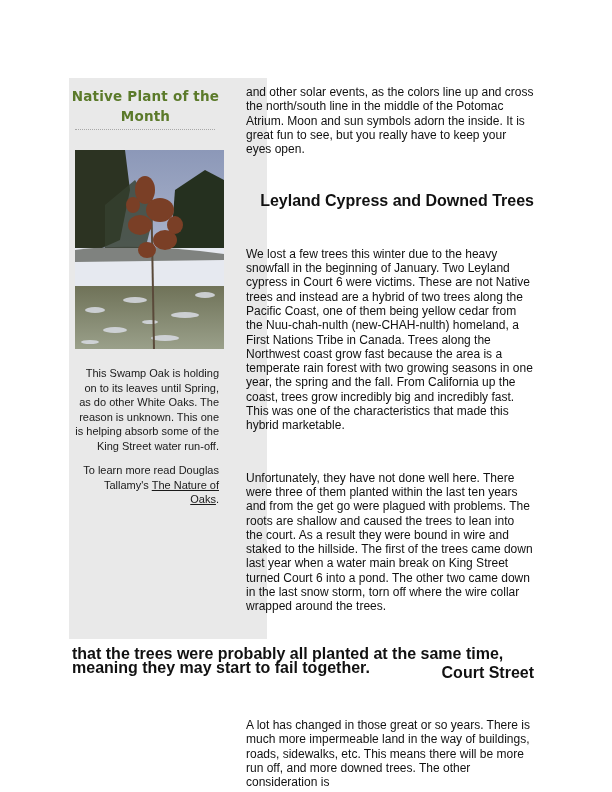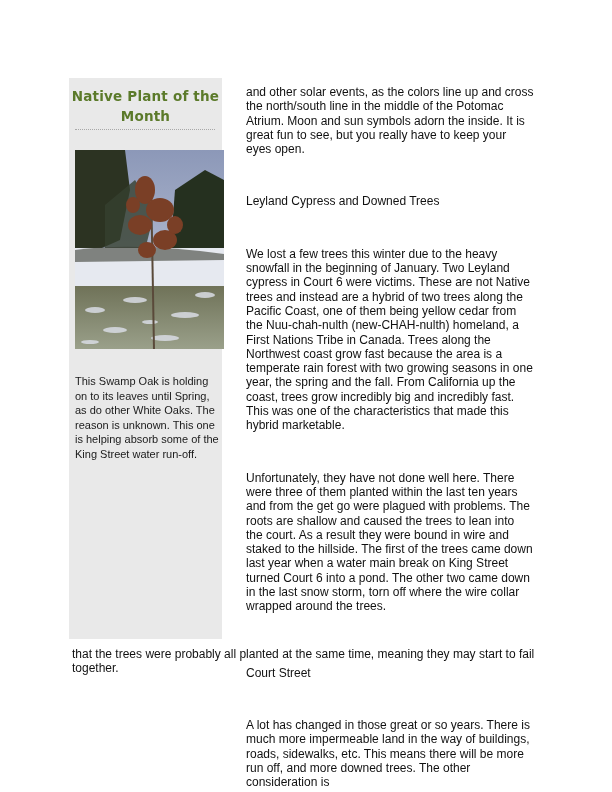--- a/index.html
+++ b/index.html
@@ -1,33 +1,33 @@
 <!DOCTYPE html>
 <html><head>
 <meta charset="utf-8">
 <style>
   html, body { margin: 0; padding: 0; background: #ffffff; }
   body { width: 612px; height: 792px; position: relative; overflow: hidden;
          font-family: "Liberation Sans", sans-serif; color: #111; }
   .sidebar { position: absolute; left: 69px; top: 78px; width: 153px; height: 561px;
-             background: #e9e9e9; }
+             background: #e9e9e9; padding-left: 45px; }
   .sidebar-title { position: absolute; left: 0; top: 8px; width: 153px; text-align: center;
                    font-family: "DejaVu Sans", sans-serif; font-weight: bold;
                    color: #5b7a2a; font-size: 13.5px; line-height: 20px; letter-spacing: 0.2px; }
   .sidebar-rule { position: absolute; left: 6px; top: 51px; width: 140px; height: 0;
                   border-top: 1px dotted #a8a8a8; }
   .photo { position: absolute; left: 6px; top: 72px; width: 149px; height: 199px; overflow: hidden; }
   .caption { position: absolute; left: 6px; width: 144px; font-size: 11px; line-height: 14.5px; color: #1a1a1a; }
-  .caption p { margin: 12px 0 10px 0; }
+  .caption p { margin: 4px 0 10px 0; text-align: right; }
   .caption u { text-decoration: underline; }
   .main { position: absolute; left: 234px; top: 73px; width: 312px; font-size: 12px; line-height: 14.3px; }
   .main p { margin: 12px; }
   .gap { height: 14px; }
-  .heading { font-weight: normal; font-size: 12px; }
-  .wrap-tail { position: absolute; left: 72px; top: 647px; width: 480px; font-size: 12px; line-height: 14.3px; }
+  .heading { font-weight: bold; font-size: 16px; text-align: right; }
+  .wrap-tail { position: absolute; left: 72px; top: 647px; width: 480px; font-size: 16px; line-height: 14.3px; font-weight: bold; }
 </style>
 </head>
 <body>
 
 <div class="sidebar">
   <div class="sidebar-title">Native Plant of the Month</div>
   <div class="sidebar-rule"></div>
   <div class="photo">
     <svg width="149" height="199" viewBox="0 0 149 199" xmlns="http://www.w3.org/2000/svg">
       <defs>
@@ -64,20 +64,21 @@
         <ellipse cx="65" cy="75" rx="12" ry="10"></ellipse>
         <ellipse cx="90" cy="90" rx="12" ry="10"></ellipse>
         <ellipse cx="72" cy="100" rx="9" ry="8"></ellipse>
         <ellipse cx="100" cy="75" rx="8" ry="9"></ellipse>
         <ellipse cx="58" cy="55" rx="7" ry="8"></ellipse>
       </g>
     </svg>
   </div>
   <div class="caption" style="top: 284px;">
     <p>This Swamp Oak is holding on to its leaves until Spring, as do other White Oaks. The reason is unknown. This one is helping absorb some of the King Street water run-off.</p>
+    <p><span>To learn more read Douglas Tallamy's </span><u>The Nature of Oaks</u><span>.</span></p>
   </div>
 </div>
 
 <div class="main">
   <p>and other solar events, as the colors line up and cross the north/south line in the middle of the Potomac Atrium. Moon and sun symbols adorn the inside.  It is great fun to see, but you really have to keep your eyes open.</p>
   <div class="gap"></div>
   <p class="heading">Leyland Cypress and Downed Trees</p>
   <div class="gap"></div>
   <p>We lost a few trees this winter due to the heavy snowfall in the beginning of January.  Two Leyland cypress in Court 6 were victims.  These are not Native trees and instead are a hybrid of two trees along the Pacific Coast, one of them being yellow cedar from the Nuu-chah-nulth (new-CHAH-nulth) homeland, a First Nations Tribe in Canada.  Trees along the Northwest coast grow fast because the area is a temperate rain forest with two growing seasons in one year, the spring and the fall. From California up the coast, trees grow incredibly big and incredibly fast.  This was one of the characteristics that made this hybrid marketable.</p>
   <div class="gap"></div>

